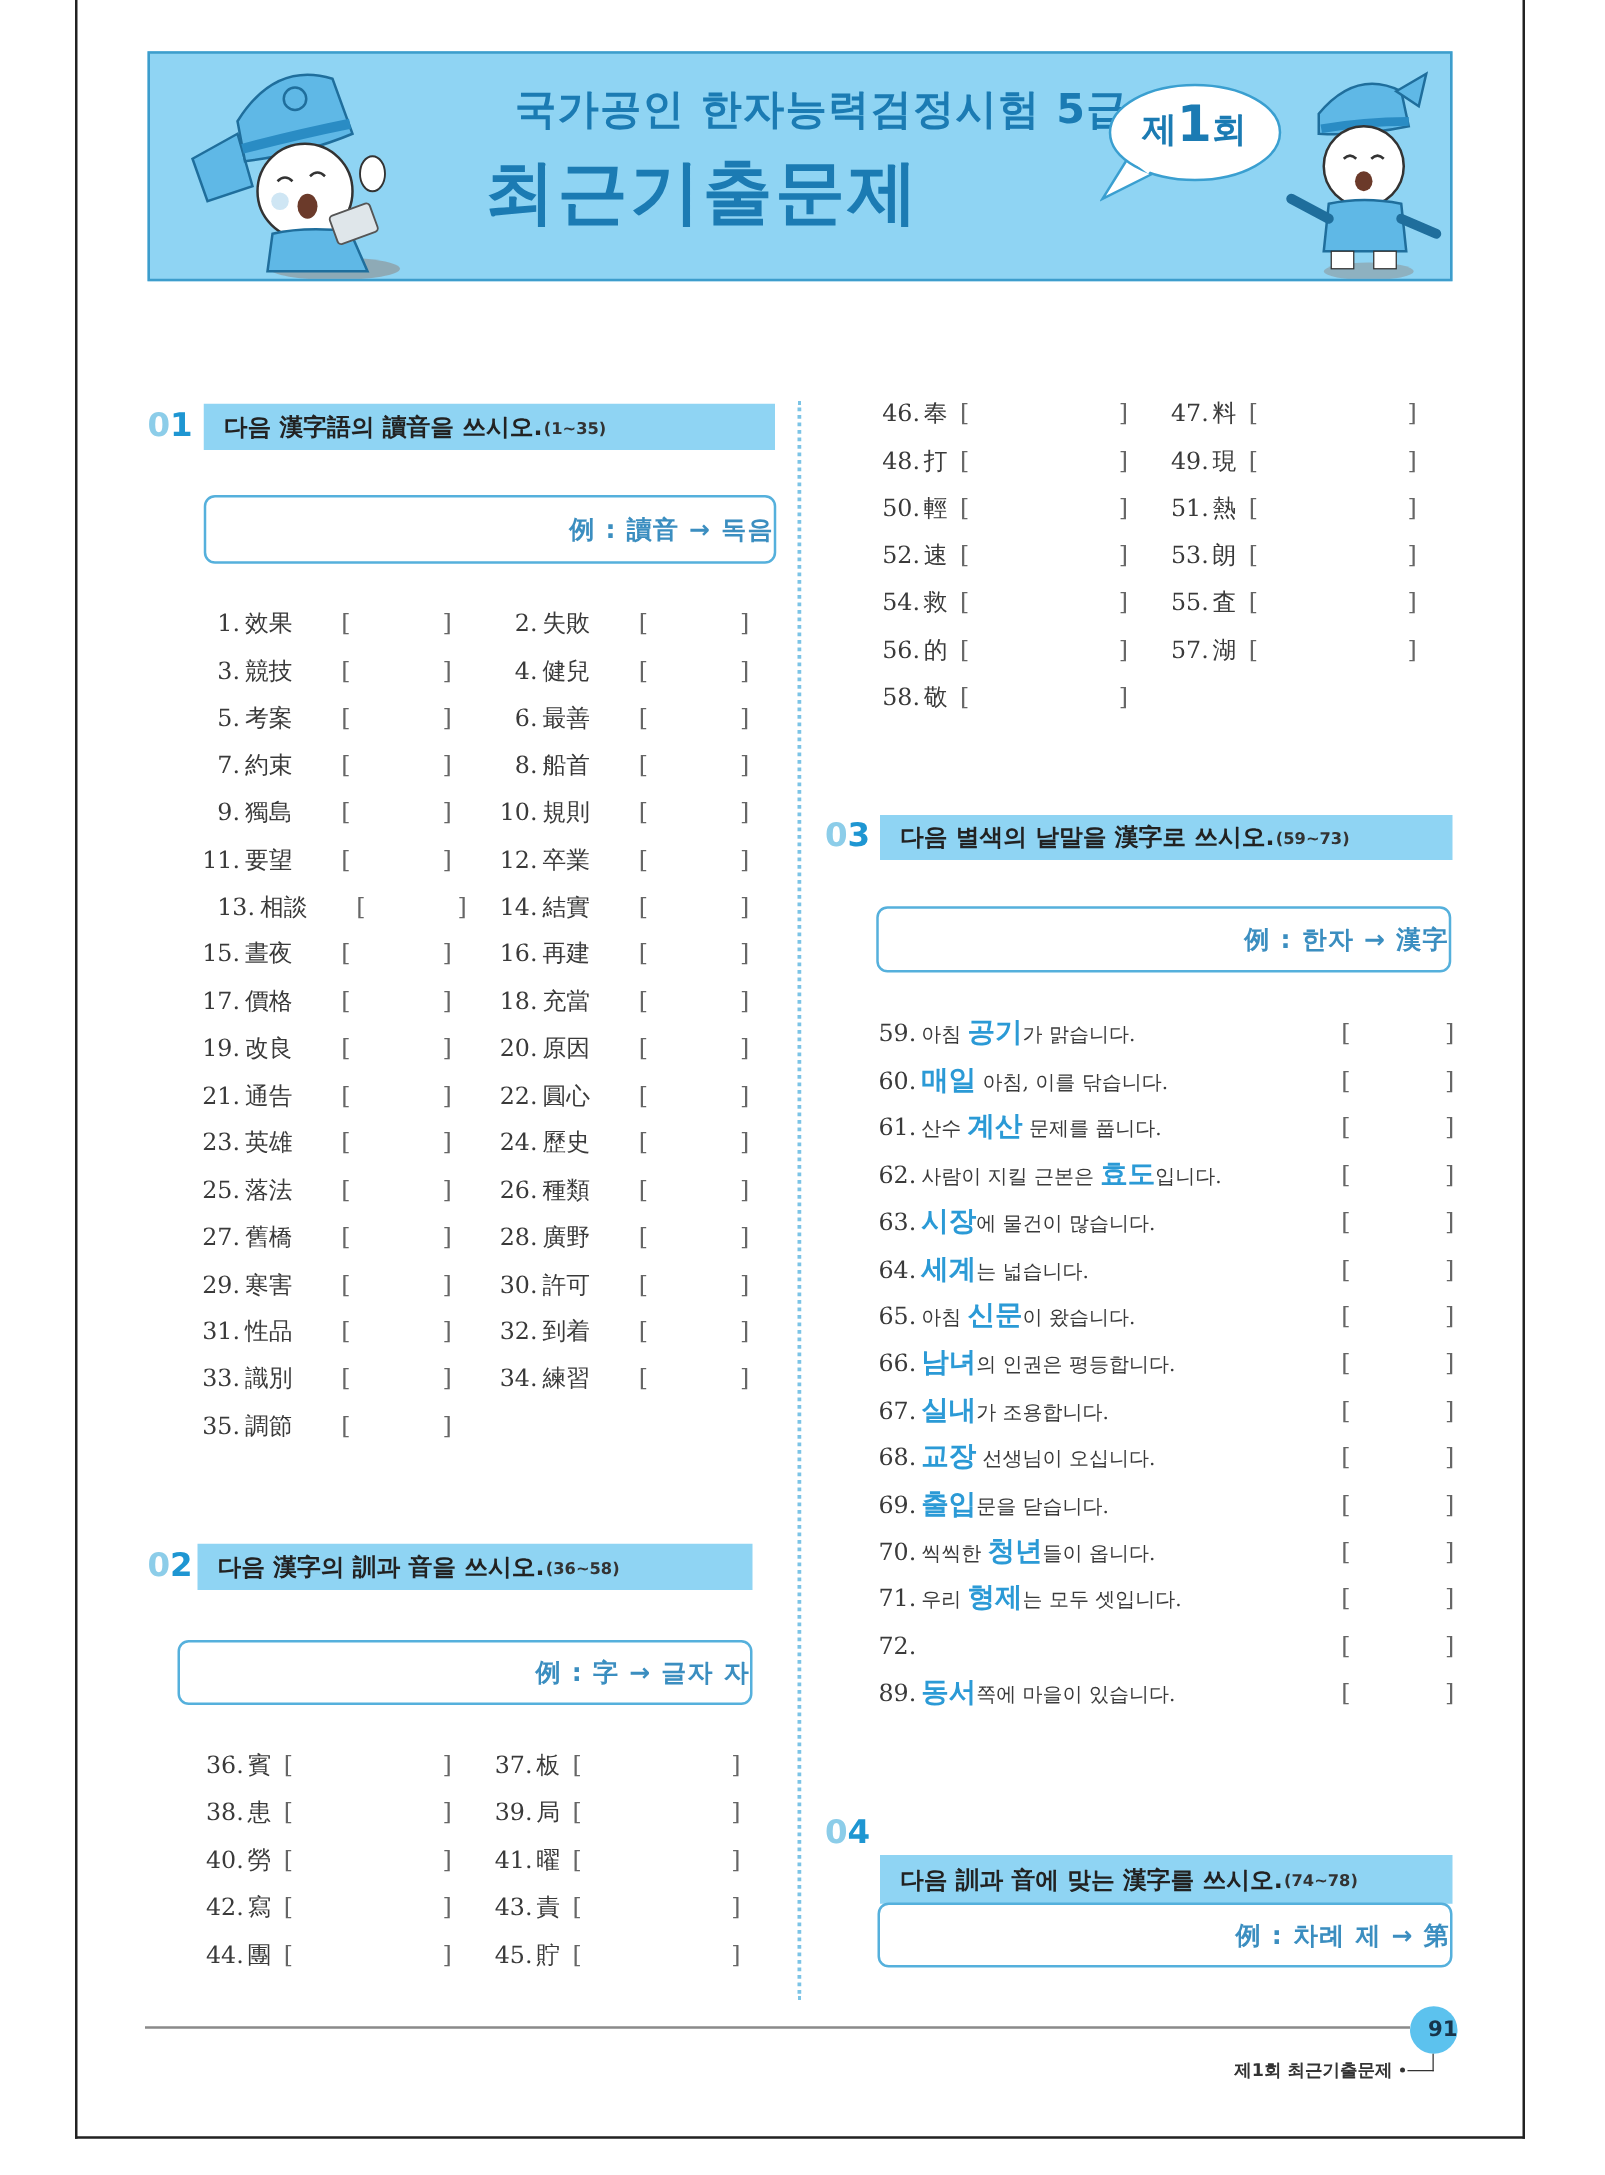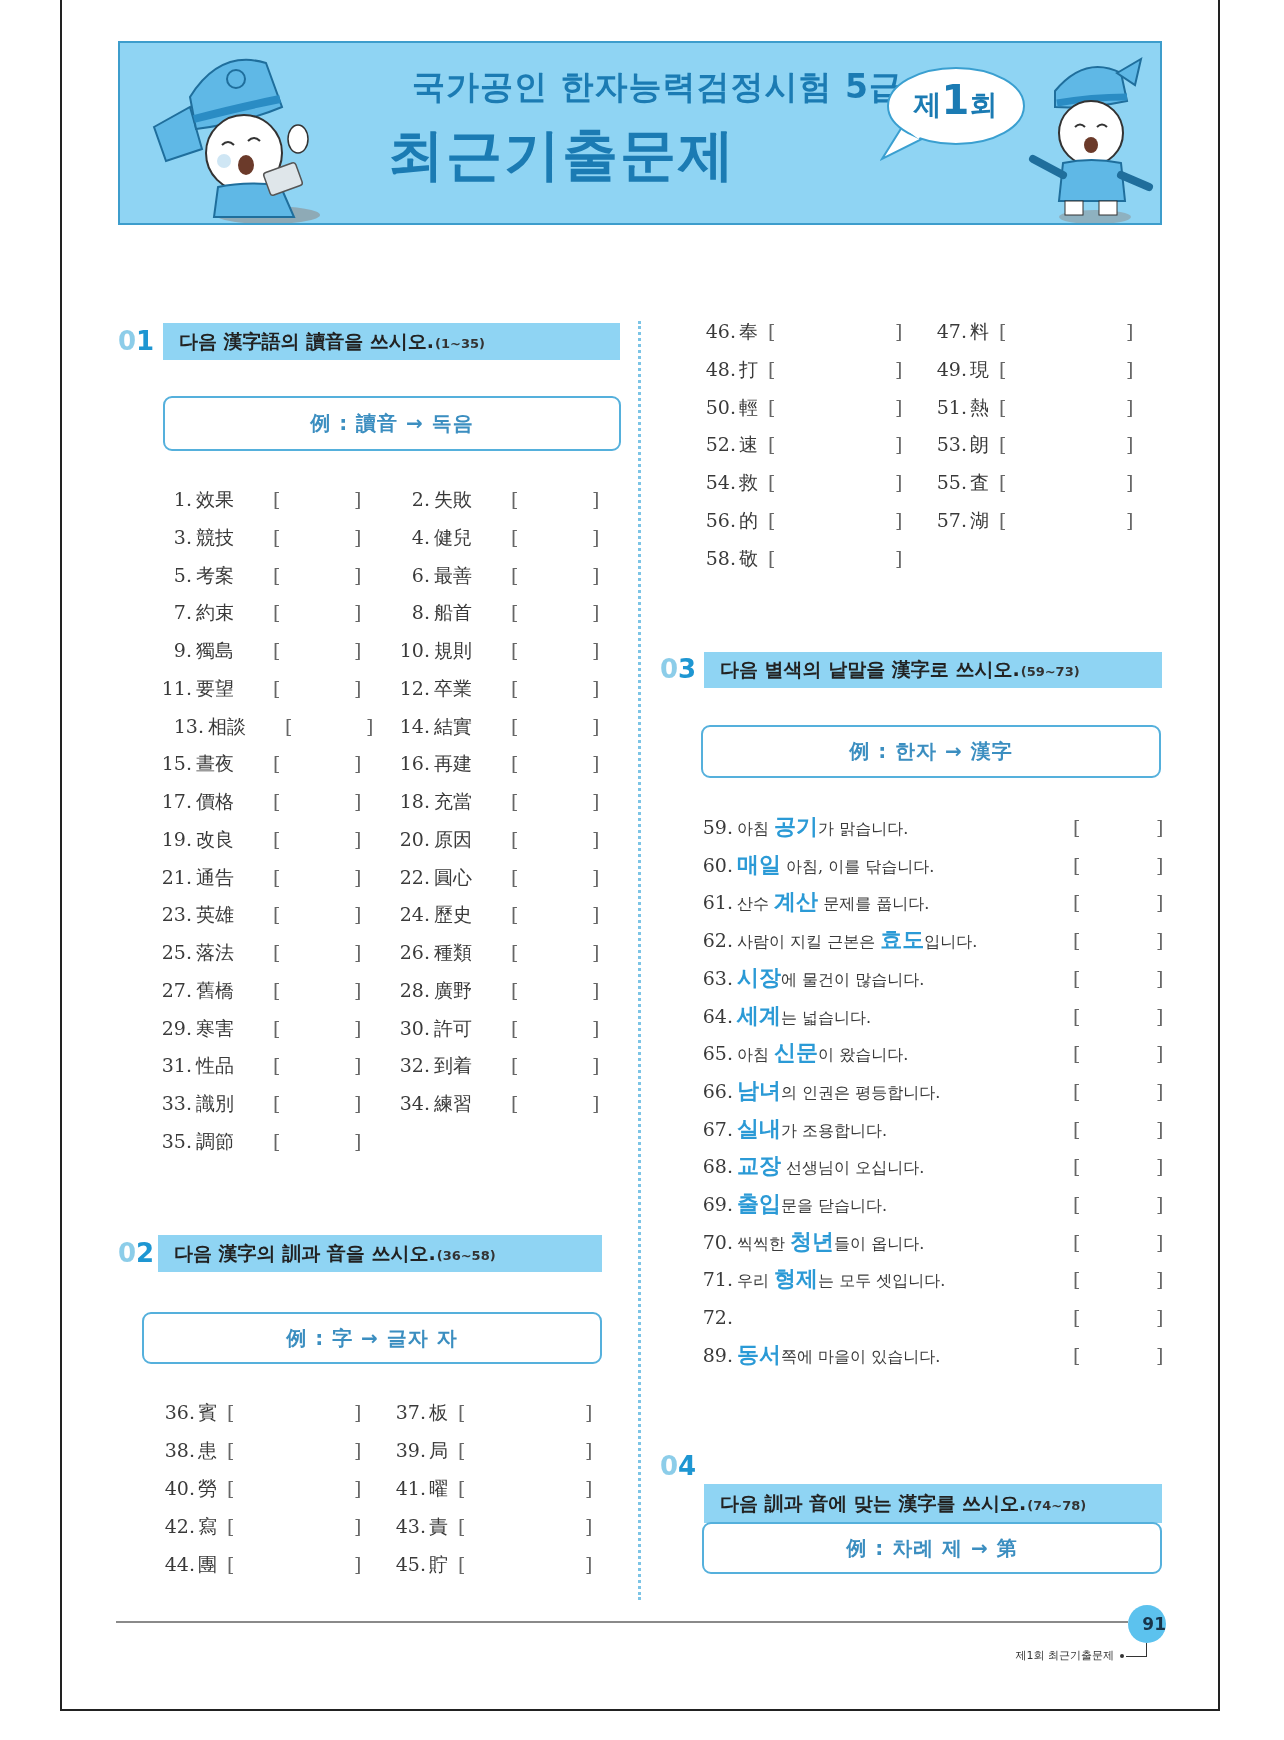--- a/index.html
+++ b/index.html
@@ -15,42 +15,42 @@
   .badge-text .bp,.badge-text .bs{font-size:28px;}
   .badge-text .bn{font-size:40px;}
   .mascot{position:absolute;}
   
   .sec-num{position:absolute;height:37px;line-height:37px;font-size:26px;font-weight:bold;white-space:nowrap;}
   .sec-num .n0{color:#8ccde9;}
   .sec-num .n1{color:#1e96d2;}
   .sec-bar{position:absolute;background:#8fd4f3;box-sizing:border-box;padding-left:16px;white-space:nowrap;display:flex;align-items:center;}
   .sec-bar .instr{font-size:19px;font-weight:bold;color:#222;}
   .sec-bar .range{font-size:13px;font-weight:bold;color:#333;margin-left:1px;margin-top:3px;}
-  .example{position:absolute;border:2px solid #55b0dc;border-radius:9px;box-sizing:border-box;background:#fff;display:flex;align-items:center;justify-content:center;}
+  .example{position:absolute;border:2px solid #55b0dc;border-radius:9px;box-sizing:border-box;background:#fff;display:flex;align-items:center;justify-content:flex-end;}
   .example span{font-size:20px;font-weight:bold;color:#3b8ec0;letter-spacing:1px;white-space:nowrap;}
   .divider{position:absolute;left:638px;top:321px;width:0;height:1279px;border-left:3px dotted #7cc4e6;}
   
   .i{position:absolute;height:38px;line-height:38px;font-family:"DejaVu Serif","Liberation Serif",serif;font-size:19px;color:#3a3a3a;}
   .i > span{position:absolute;top:0;white-space:nowrap;}
   .i .n{text-align:right;}
   .i .l,.i .r{color:#666;}
   .s1{width:240px;}
   .s1 .n{left:0;width:62px;} .s1 .h{left:66px;} .s1 .l{left:143px;} .s1 .r{left:224px;}
   .s2{width:240px;}
   .s2 .n{left:0;width:55px;text-align:right;} .s2 .h{left:58px;} .s2 .l{left:87px;} .s2 .r{left:214px;}
   .s3{left:681px;width:490px;}
   .s3 .n{left:0;width:52px;} .s3 .t{left:56px;font-size:16px;} .s3 .l{left:392px;} .s3 .r{left:475px;}
   .s3 .w{font-family:"DejaVu Sans","Liberation Sans",sans-serif;font-weight:bold;font-size:22px;color:#2b9ad6;}
   
   .foot-line{position:absolute;left:116px;top:1621px;width:1012px;height:0;border-top:2px solid #8a8a8a;}
   .page-circle{position:absolute;left:1128px;top:1605px;width:38px;height:38px;border-radius:50%;background:#5cc2ee;text-align:right;line-height:38px;font-size:17px;font-weight:900;color:#17344a;}
   .foot-conn-v{position:absolute;left:1146px;top:1643px;width:0;height:14px;border-left:1.5px solid #333;}
   .foot-conn-h{position:absolute;left:1126px;top:1656px;width:21px;height:0;border-top:1.5px solid #333;}
   .foot-dot{position:absolute;left:1120px;top:1654px;width:4px;height:4px;border-radius:50%;background:#333;}
-  .foot-label{position:absolute;right:170px;top:1648px;font-size:11px;font-weight:normal;color:#333;white-space:nowrap;}
+  .foot-label{position:absolute;right:170px;top:1648px;font-size:14px;font-weight:bold;color:#333;white-space:nowrap;}
 </style>
 </head>
 <body>
 
 <div class="page-border"></div>
 
 <div class="hdr">
   <svg class="mascot" style="left:28px;top:6px" width="200" height="178" viewBox="0 0 200 178">
     <ellipse cx="120" cy="166" rx="52" ry="9" fill="#8e8e8e" opacity="0.6"></ellipse>
     <path d="M6,78 L42,58 L54,100 L18,112 Z" fill="#5fb8e6" stroke="#1f6e9c" stroke-width="2"></path>

